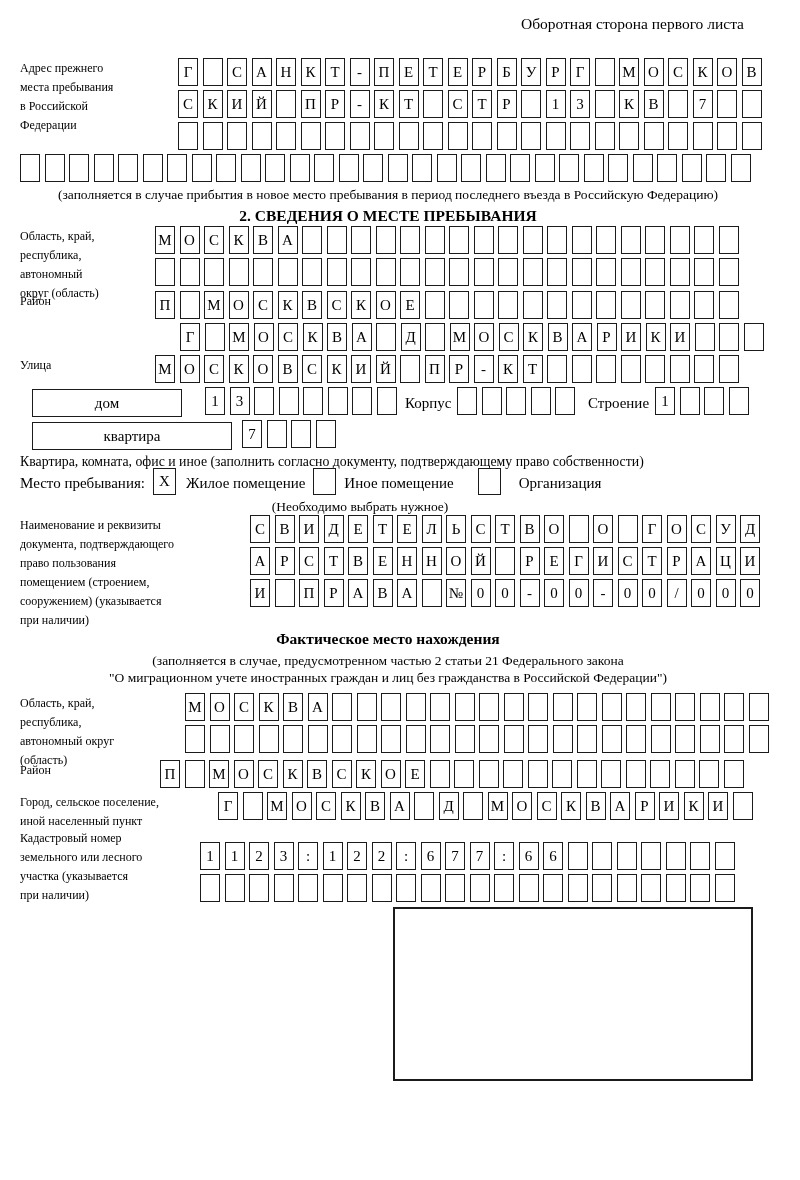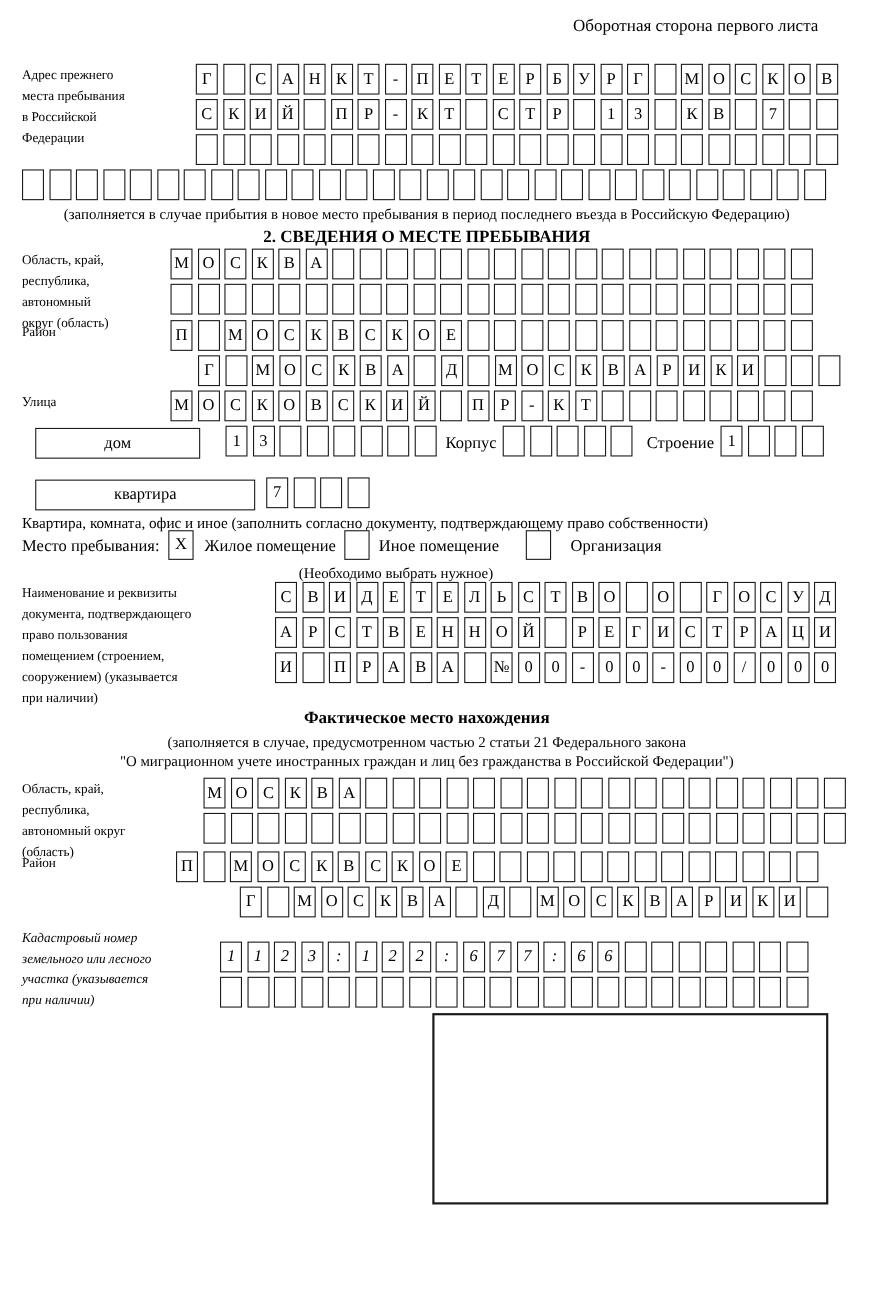--- a/index.html
+++ b/index.html
@@ -36,30 +36,30 @@
   .b-header{margin-top:0;text-align:right;}
   .b-addr{margin-top:24px;}
   .b-addr-extra{margin-top:0;}
   .b-note1{margin-top:2px;}
   .b-title2{margin-top:3px;}
   .b-region{margin-top:0;}
   .b-district{margin-top:5px;}
   .b-city{margin-top:2px;}
   .b-street{margin-top:2px;}
   .b-house{margin-top:2px;}
-  .b-apart{margin-top:15px;}
+  .b-apart{margin-top:1px;}
   .b-stay{margin-top:0;}
   .b-staynote{margin-top:1px;margin-left:40px;width:600px;}
   .b-doc{margin-top:0;}
   .b-facttitle{margin-top:22px;text-align:center;}
   .b-sub1{margin-top:3px;}
   .b-factregion{margin-top:7px;}
   .b-factdistrict{margin-top:7px;}
   .b-factcity{margin-top:4px;}
-  .b-cadastral{margin-top:8px;font-style:italic;}
+  .b-cadastral{margin-top:8px;}
   .b-cadastral .grids{padding-top:14px;}
   .gap23{width:23px;flex:0 0 auto;} .gap10{width:10px;flex:0 0 auto;}
   .gap4{width:4px;flex:0 0 auto;} .gap6{width:6px;flex:0 0 auto;} .gap8{width:8px;flex:0 0 auto;} .gap18{width:18px;flex:0 0 auto;} .gap24{width:24px;flex:0 0 auto;}
   .w150{width:150px;} .w200{width:200px;}
 </style>
 </head>
 <body>
 
 <div class="page">
 
@@ -583,20 +583,22 @@
           <span class="cell">&nbsp;</span>
           <span class="cell">&nbsp;</span>
           <span class="cell">&nbsp;</span>
           <span class="cell">&nbsp;</span>
           <span class="cell">&nbsp;</span>
         </div>
     </div>
   </div>
 
   <div class="frow b-factcity">
+    <div class="label">Город, сельское поселение,
+иной населенный пункт</div>
     <div class="grids ml198">
       <div class="cells">
           <span class="cell">Г</span>
           <span class="cell">&nbsp;</span>
           <span class="cell">М</span>
           <span class="cell">О</span>
           <span class="cell">С</span>
           <span class="cell">К</span>
           <span class="cell">В</span>
           <span class="cell">А</span>

